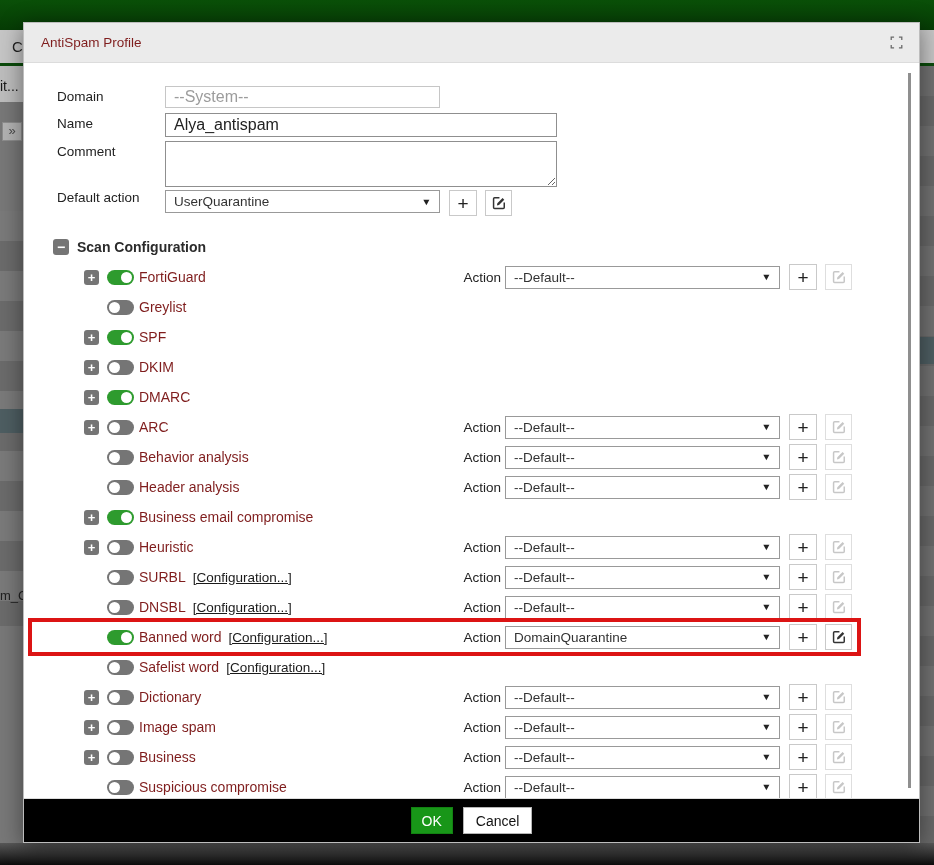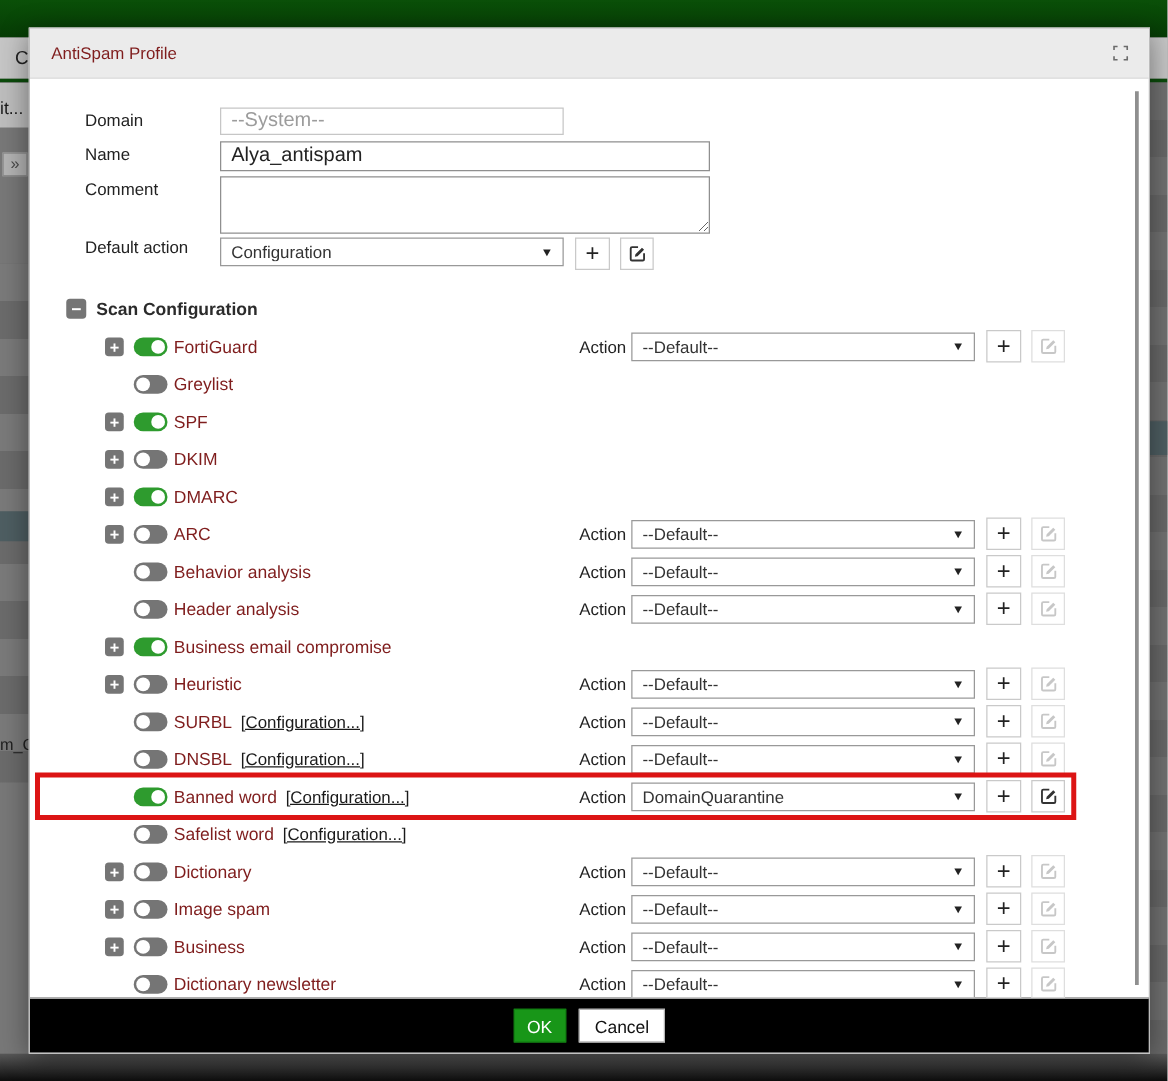--- a/index.html
+++ b/index.html
@@ -36,21 +36,21 @@
   .modal-title { font-size:13.5px; color:#7f1d1d; }
   .fs-btn { margin-left:auto; background:none; border:none; cursor:pointer; color:#6b6b6b;
     width:18px; height:18px; display:flex; align-items:center; justify-content:center; padding:0; }
   .fs-btn svg { width:13px; height:13px; }
   .modal-body { position:relative; height:735px; overflow:hidden; }
   .modal-footer { height:44px; background:#000000; border-top:1px solid #ddd;
     display:flex; align-items:center; justify-content:center; gap:10px; }
 
   
   .form-area { padding-top:23px; }
-  .form-row { display:flex; align-items:flex-start; margin-left:44px; }
+  .form-row { display:flex; align-items:flex-start; margin-left:33px; }
   .form-label { width:108px; font-size:13.5px; color:#222; padding-top:3px; flex:none; }
   .text-input { border:1px solid #8f8f8f; height:23px; padding:0 8px; font-size:16px;
     color:#222; font-family:inherit; background:#fff; }
   .input-domain { width:275px; height:22px; border-color:#c6c6c6; color:#9c9c9c; }
   .input-name { width:392px; height:24px; }
   .input-comment { width:392px; height:46px; border:1px solid #8f8f8f; font:13.5px "Liberation Sans",sans-serif;
     color:#222; resize:both; padding:3px 8px; }
   .row-domain { margin-bottom:5px; }
   .row-name { margin-bottom:4px; }
   .row-comment { margin-bottom:3px; }
@@ -156,21 +156,21 @@
         <span class="form-label">Name</span>
         <input class="text-input input-name" value="Alya_antispam" style="">
       </div>
       <div class="form-row row-comment">
         <span class="form-label">Comment</span>
         <textarea class="input-comment" style=""></textarea>
       </div>
       <div class="form-row row-default-action">
         <span class="form-label">Default action</span>
         <div class="dropdown">
-          <span class="dd-value">Configuration</span>
+          <span class="dd-value">UserQuarantine</span>
           <span class="dd-arrow">▼</span>
         </div>
         <span class="ctl-gap"></span>
         <button class="icon-btn plus-btn">+</button>
         <span class="ctl-gap2"></span>
         <button class="icon-btn edit-btn">
           <svg viewBox="0 0 16 16">
             <path fill="none" stroke="currentColor" stroke-width="1.7" d="M14 7.5V13a1.2 1.2 0 0 1-1.2 1.2H3A1.2 1.2 0 0 1 1.8 13V3.2A1.2 1.2 0 0 1 3 2h5.5"></path>
             <path fill="currentColor" d="M5.6 10.8l.5-2.4 6-6 1.9 1.9-6 6-2.4.5z"></path>
           </svg>
@@ -476,21 +476,21 @@
           <path fill="none" stroke="currentColor" stroke-width="1.7" d="M14 7.5V13a1.2 1.2 0 0 1-1.2 1.2H3A1.2 1.2 0 0 1 1.8 13V3.2A1.2 1.2 0 0 1 3 2h5.5"></path>
           <path fill="currentColor" d="M5.6 10.8l.5-2.4 6-6 1.9 1.9-6 6-2.4.5z"></path>
         </svg>
       </button>
     </div>
   </div>
 
   <div class="scan-row">
     <span class="expander hidden">+</span>
     <span class="toggle off"></span>
-    <span class="row-label">Dictionary newsletter</span>
+    <span class="row-label">Suspicious compromise</span>
 
     <div class="action-group">
       <span class="action-label">Action</span>
       <div class="dropdown">
         <span class="dd-value">--Default--</span>
         <span class="dd-arrow">▼</span>
       </div>
       <span class="ctl-gap"></span>
       <button class="icon-btn plus-btn">+</button>
       <span class="ctl-gap2"></span>

